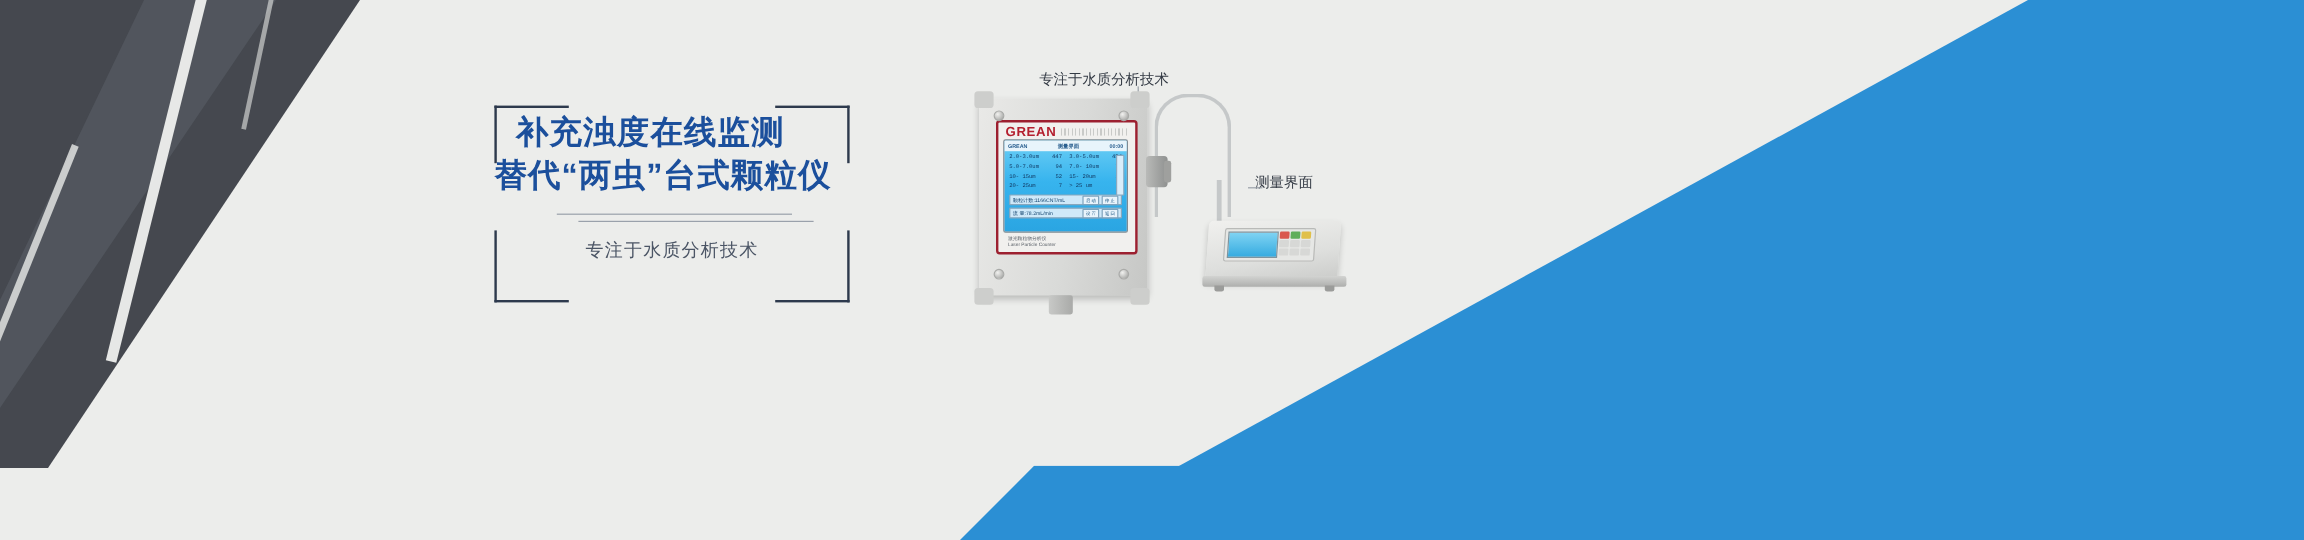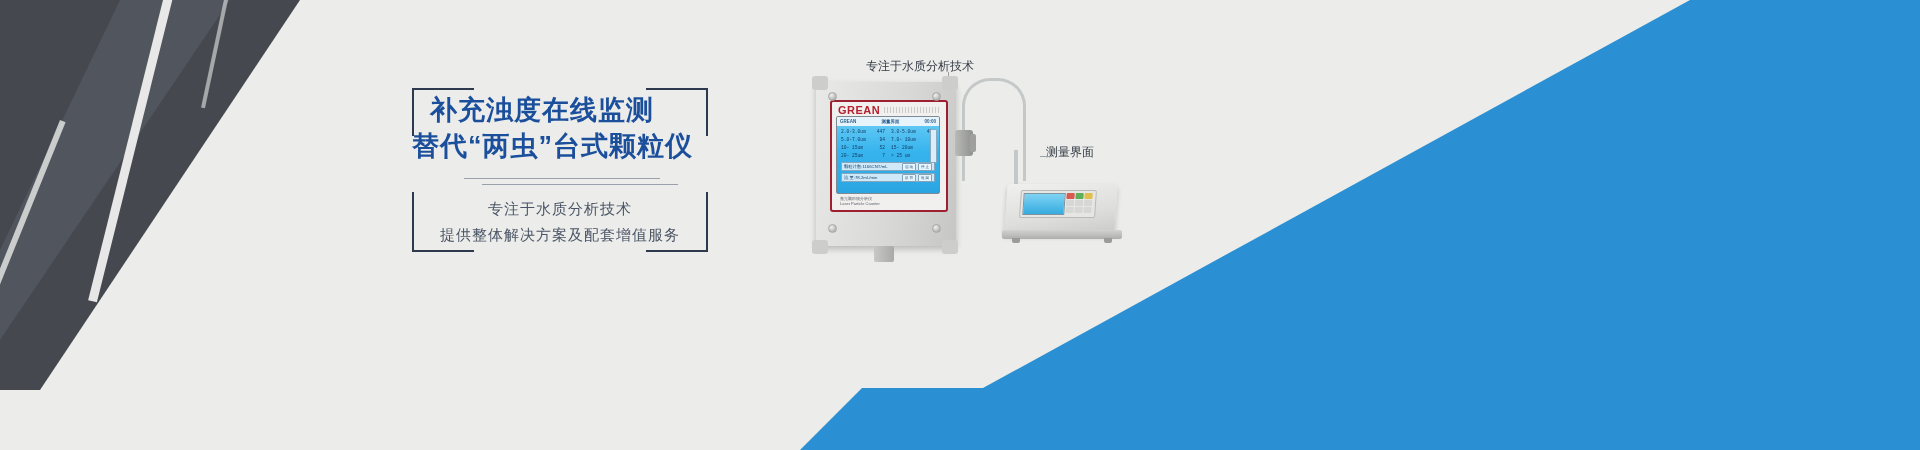--- a/index.html
+++ b/index.html
@@ -460,21 +460,20 @@
     <div class="title-wrap">
       <div class="title-line l1">补充浊度在线监测</div>
       <div class="title-line l2">替代“两虫”台式颗粒仪</div>
     </div>
 
     <div class="divider"></div>
     <div class="divider2"></div>
 
     <div class="sub-wrap">
       <div class="sub-line">专注于水质分析技术</div>
-      <div class="sub-line">提供整体解决方案及配套增值服务</div>
     </div>
   </div>
 
   <div class="prod-label label-analyzer">专注于水质分析技术</div>
   <div class="leader leader-1"></div>
   <div class="prod-label label-desktop">测量界面</div>
   <div class="leader leader-2"></div>
 
   <div class="tube"></div>
   <div class="tube-drop"></div>

